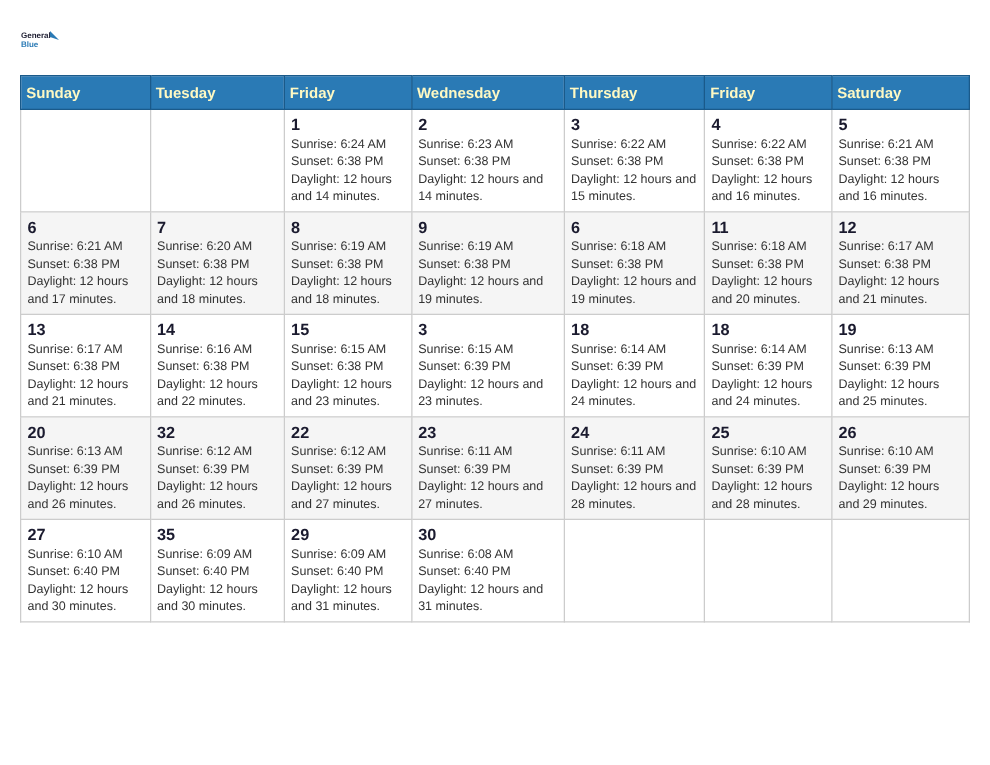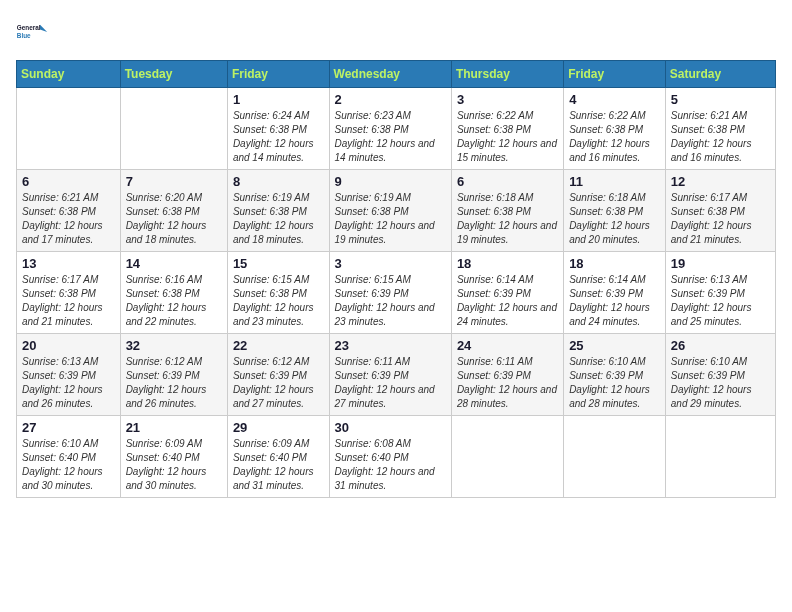--- a/index.html
+++ b/index.html
@@ -37,21 +37,21 @@
       font-size: 15px;
       color: #333;
     }
     table {
       width: 100%;
       border-collapse: collapse;
       font-size: 11px;
     }
     thead tr th {
       background-color: #2a7ab5;
-      color: #bef264;
+      color: #fef9c3;
       padding: 6px 4px;
       text-align: left;
       font-size: 12px;
       font-weight: bold;
       border: 1px solid #1a5a8a;
     }
     tbody tr td {
       border: 1px solid #ccc;
       vertical-align: top;
       padding: 4px 5px;
@@ -67,21 +67,20 @@
       font-size: 13px;
       font-weight: bold;
       color: #1a1a2e;
       display: block;
       margin-bottom: 2px;
     }
     .day-info {
       font-size: 10px;
       color: #333;
       line-height: 1.4;
-      font-style: italic;
     }
     .empty { background: #fff !important; }
   </style>
 </head>
 <body>
 
 <div class="header">
   <div class="logo">
     <svg class="logo-icon" viewBox="0 0 80 44" width="80" height="44">
         <text x="2" y="18" font-size="16" font-weight="bold" fill="#1a1a2e">General</text>
@@ -302,21 +301,21 @@
       </tr>
       <tr>
         <td>
           <span class="day-num">27</span>
           <div class="day-info">Sunrise: 6:10 AM
 Sunset: 6:40 PM
 Daylight: 12 hours
 and 30 minutes.</div>
         </td>
         <td>
-          <span class="day-num">21</span>
+          <span class="day-num">35</span>
           <div class="day-info">Sunrise: 6:09 AM
 Sunset: 6:40 PM
 Daylight: 12 hours
 and 30 minutes.</div>
         </td>
         <td>
           <span class="day-num">29</span>
           <div class="day-info">Sunrise: 6:09 AM
 Sunset: 6:40 PM
 Daylight: 12 hours

